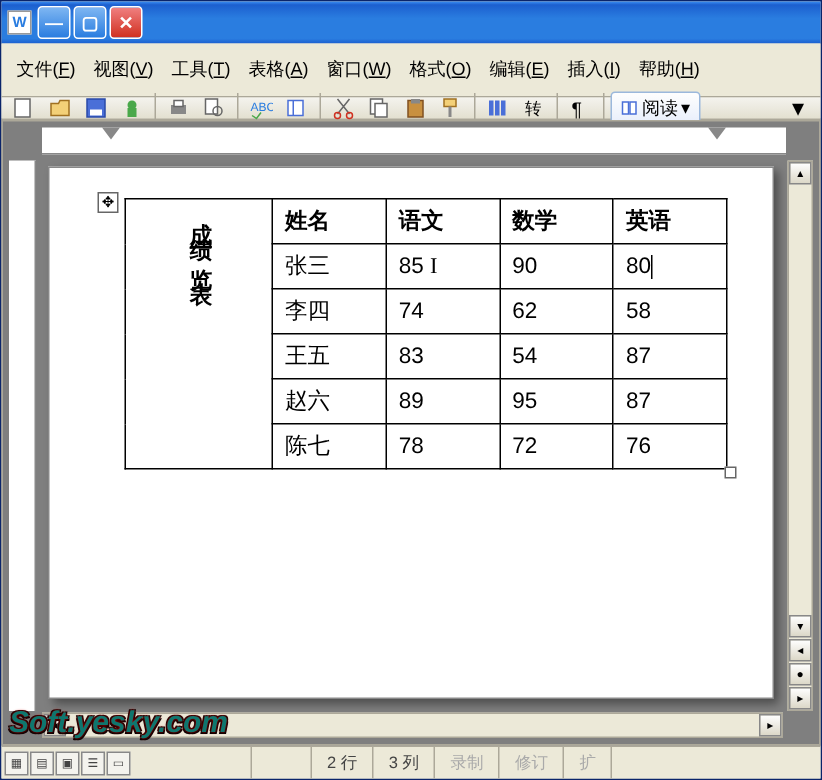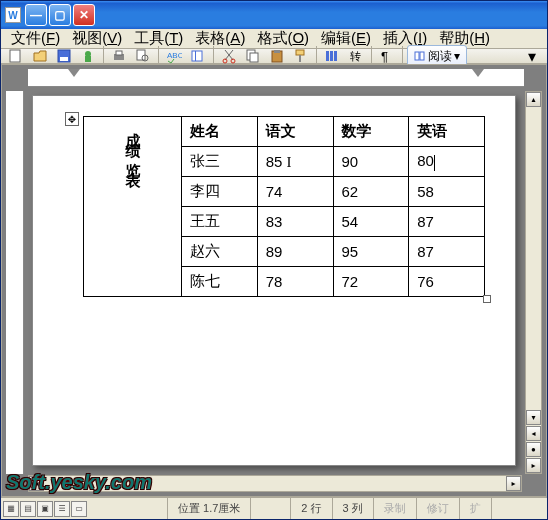--- a/index.html
+++ b/index.html
@@ -5,21 +5,21 @@
 *{box-sizing:border-box;margin:0;padding:0;font-family:"Microsoft YaHei","SimSun",sans-serif}
 body{background:#fff;width:548px;height:520px;overflow:hidden;position:relative}
 .window{width:548px;height:520px;background:#ece9d8;display:flex;flex-direction:column;border:1px solid #0a246a}
 .titlebar{height:28px;background:linear-gradient(to bottom,#3b8ef3 0%,#1c5fcf 8%,#2a7de0 40%,#2a7de0 88%,#1c5fcf 100%);display:flex;align-items:center;padding:0 4px;color:#fff;font-size:12px}
 .titlebar .app-icon{width:16px;height:16px;background:#fff;border:1px solid #999;margin-right:4px;display:flex;align-items:center;justify-content:center;font-size:10px;color:#2a7de0;font-weight:bold}
 .titlebar .title{flex:1;white-space:nowrap;overflow:hidden}
 .win-btns{display:flex;gap:2px}
 .win-btn{width:22px;height:22px;border:1px solid #fff;border-radius:3px;display:flex;align-items:center;justify-content:center;font-size:12px;font-weight:bold;color:#fff;cursor:pointer}
 .win-min,.win-max{background:linear-gradient(to bottom,#7eb6f2,#2a7de0)}
 .win-close{background:linear-gradient(to bottom,#f08080,#d03020)}
-.menubar{height:20px;background:#ece9d8;display:flex;align-items:center;padding:0 4px;font-size:15px;border-bottom:1px solid #aca899}
+.menubar{height:36px;background:#ece9d8;display:flex;align-items:center;padding:0 4px;font-size:12px;border-bottom:1px solid #aca899}
 .menu-item{padding:2px 6px;cursor:pointer;color:#000}
 .menu-item .hot{text-decoration:underline}
 .toolbar{height:15px;background:linear-gradient(to bottom,#f4f3ee,#e3e0d0);display:flex;align-items:center;padding:0 4px;gap:2px;border-bottom:1px solid #aca899}
 .tb-btn{width:22px;height:22px;display:flex;align-items:center;justify-content:center;border:1px solid transparent;border-radius:3px;cursor:pointer}
 .tb-sep{width:1px;height:20px;background:#aca899;margin:0 2px}
 .doc-area{flex:1;background:#7f7f7f;position:relative;overflow:hidden;border:1px solid #aca899}
 .ruler-h{height:18px;background:#fff;border-bottom:1px solid #888;position:relative;margin:4px 22px 0 26px}
 .ruler-h::before,.ruler-h::after{content:"";position:absolute;top:0;width:0;height:0;border-left:6px solid transparent;border-right:6px solid transparent;border-top:8px solid #888}
 .ruler-h::before{left:40px}
 .ruler-h::after{right:40px}
@@ -55,20 +55,21 @@
       <div class="win-btn win-max">▢</div>
       <div class="win-btn win-close">✕</div>
     </div>
   </div>
 
   <div class="menubar">
       <div class="menu-item">文件(<span class="hot">F</span>)</div>
       <div class="menu-item">视图(<span class="hot">V</span>)</div>
       <div class="menu-item">工具(<span class="hot">T</span>)</div>
       <div class="menu-item">表格(<span class="hot">A</span>)</div>
+      <div class="menu-item">窗口(<span class="hot">W</span>)</div>
       <div class="menu-item">格式(<span class="hot">O</span>)</div>
       <div class="menu-item">编辑(<span class="hot">E</span>)</div>
       <div class="menu-item">插入(<span class="hot">I</span>)</div>
       <div class="menu-item">帮助(<span class="hot">H</span>)</div>
     </div>
 
   <div class="toolbar">
     <div class="tb-btn">
         <svg width="16" height="16">
           <rect x="2" y="2" width="10" height="12" fill="#fff" stroke="#666"></rect>
@@ -239,21 +240,20 @@
 
   <div class="statusbar">
     <div class="views">
       <div class="view-btn">▦</div>
       <div class="view-btn">▤</div>
       <div class="view-btn">▣</div>
       <div class="view-btn">☰</div>
       <div class="view-btn">▭</div>
     </div>
     <div class="status-seg" style="width:80px"></div>
-    <div class="status-seg">位置 1.7厘米</div>
     <div class="status-seg" style="width:40px"></div>
     <div class="status-seg">2 行</div>
     <div class="status-seg">3 列</div>
     <div class="status-seg" style="color:#aaa">录制</div>
     <div class="status-seg" style="color:#aaa">修订</div>
     <div class="status-seg" style="color:#aaa">扩</div>
   </div>
 </div>
 
 <div class="watermark">Soft.yesky.com</div>

